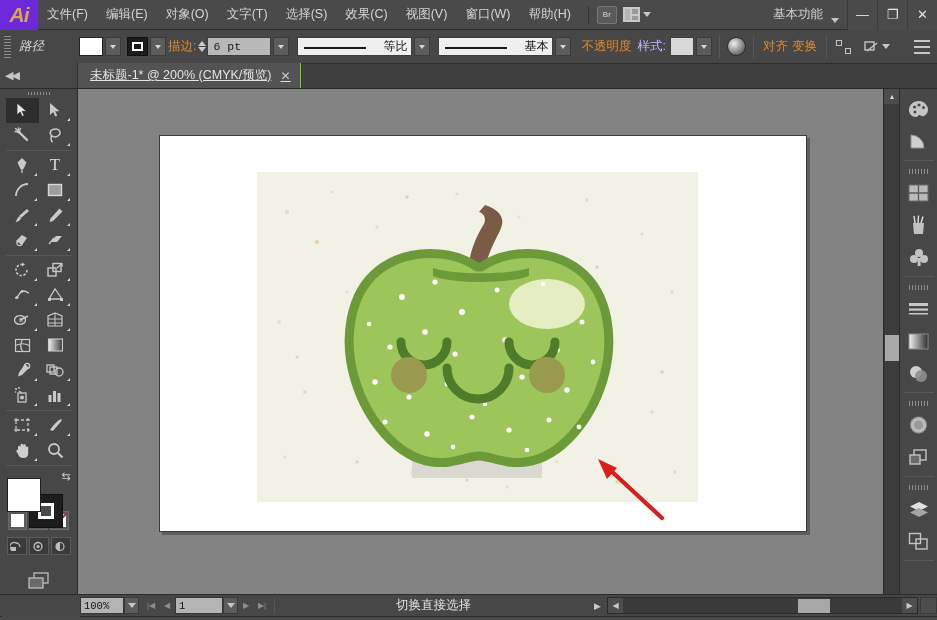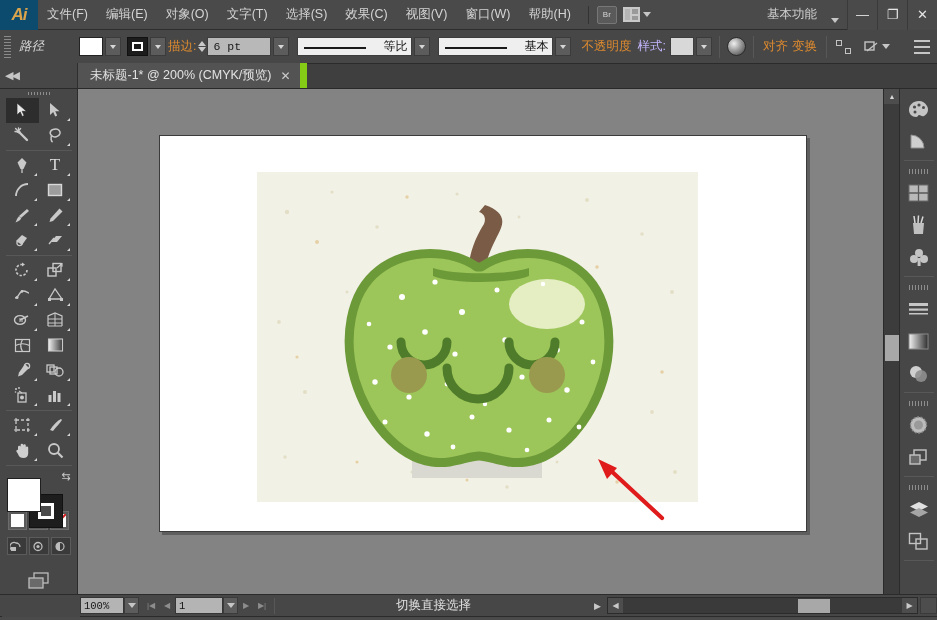--- a/index.html
+++ b/index.html
@@ -12,39 +12,39 @@
     -webkit-font-smoothing:none;
   }
 
   
   .menubar{
     height:30px; background:#4a4a4a; display:flex; align-items:center;
     border-bottom:1px solid #2e2e2e; position:relative;
   }
   .ai-logo{
     width:38px; height:30px; display:flex; align-items:center; justify-content:center;
-    color:#d9a44c; font-weight:bold; font-size:17px; font-style:italic;
-    letter-spacing:-1px; background:#0c4a6e;
+    color:#d9a44c; font-weight:bold; font-size:21px; font-style:italic;
+    letter-spacing:-1px; background:#6d28d9;
   }
   .menu-item{
     padding:5px 9px; color:#d4d4d4; font-size:12.5px; white-space:nowrap; cursor:default;
   }
   .menu-sep{ width:1px; height:18px; background:#333; margin:0 8px; }
   .br-btn{
     width:20px;height:18px;border:1px solid #777;border-radius:2px;background:#5a5a5a;
     display:flex;align-items:center;justify-content:center;font-size:8px;color:#d8d8d8;
   }
   .arrange-btn{ display:flex; align-items:center; gap:3px; padding:0 6px; }
   .arrange-icon{ width:17px;height:15px;border:1.5px solid #c9c9c9; display:grid;
     grid-template-columns:1fr 1fr; grid-template-rows:1fr 1fr; }
   .arrange-icon i{ border:.5px solid #c9c9c9; background:#9a9a9a; display:block;}
   .arrange-icon i:nth-child(1){ grid-row:1/3; background:#b5b5b5;}
   .caret{ width:0;height:0;border-left:4px solid transparent;border-right:4px solid transparent;
     border-top:5px solid #c6c6c6; }
-  .workspace{ margin-left:auto; display:flex; align-items:flex-end; gap:14px; padding-right:8px;}
+  .workspace{ margin-left:auto; display:flex; align-items:flex-end; gap:8px; padding-right:8px;}
   .ws-label{ color:#cfcfcf; font-size:12.5px; }
   .wincontrols{ display:flex; height:30px; }
   .wc{ width:30px; height:30px; display:flex; align-items:center; justify-content:center;
     color:#e5e5e5; font-size:13px; background:#4a4a4a; border-left:1px solid #3a3a3a;}
 
   
   .controlbar{
     height:34px; background:#474747; border-bottom:1px solid #2b2b2b;
     display:flex; align-items:center; padding-left:4px; gap:0;
   }
@@ -94,21 +94,21 @@
   .menu-dots i:nth-child(3){width:100%;}
 
   
   .tabrow{ height:25px; background:#3f3f3f; display:flex; align-items:flex-end;
     border-bottom:1px solid #2a2a2a;}
   .collapse-btn{ width:78px;height:25px;background:#474747;display:flex;align-items:center;
     justify-content:flex-start;padding-left:5px;border-right:1px solid #2e2e2e;}
   .dchev{ color:#c6c6c6; font-size:11px; letter-spacing:-2px;}
   .doc-tab{
     height:25px;background:#535353;display:flex;align-items:center;gap:9px;
-    padding:0 9px 0 12px;border-right:7px solid #84cc16;color:#e2e2e2;font-size:12.5px;}
+    padding:0 9px 0 12px;border-right:1px solid #84cc16;color:#e2e2e2;font-size:12.5px;text-decoration:underline;}
   .tab-close{ color:#cdcdcd; font-size:12px; }
 
   
   .main{ display:flex; height:505px; }
 
   
   .toolbar{
     width:78px; background:#474747; border-right:1px solid #2b2b2b;
     display:flex; flex-direction:column; align-items:center; padding-top:2px;}
   .tb-grip{ width:22px;height:5px;margin:1px 0 3px;

